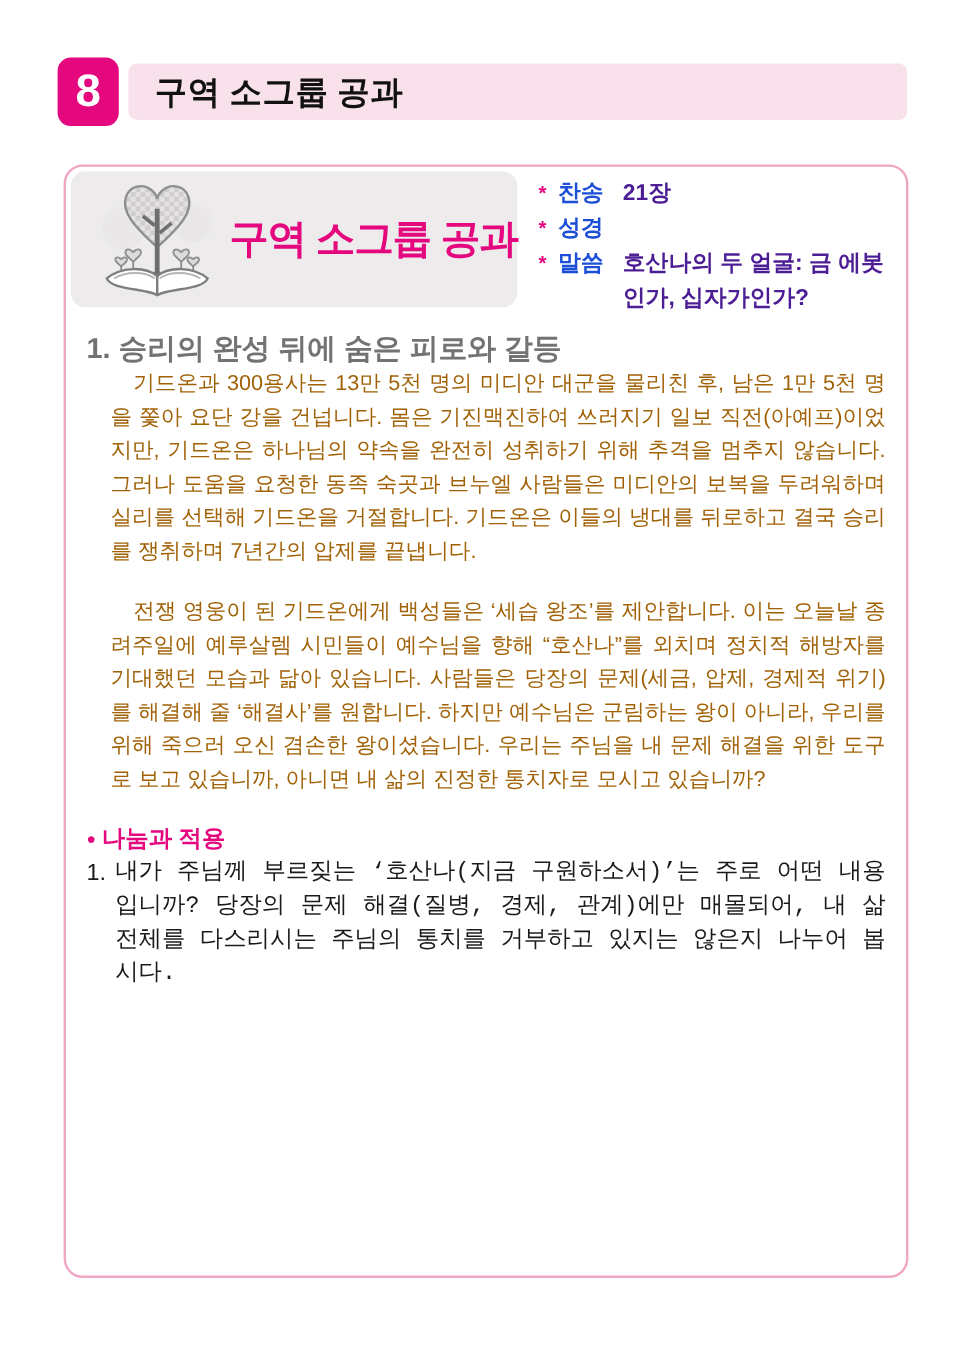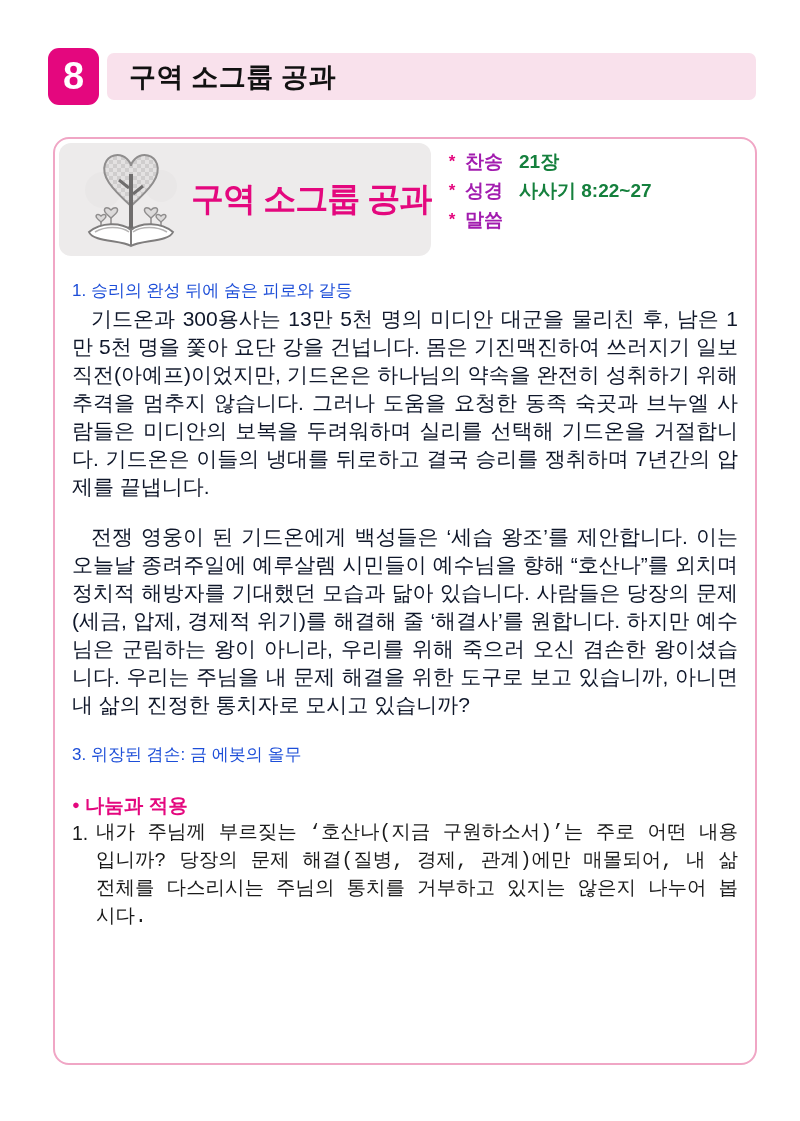--- a/index.html
+++ b/index.html
@@ -79,40 +79,41 @@
     padding: 8px 0 0 14px;
   }
   .info-row {
     display: grid;
     grid-template-columns: 14px 48px 1fr;
     column-gap: 6px;
     font-size: 19px; font-weight: bold;
     line-height: 29px;
   }
   .asterisk { color: #E4077E; text-align: center; font-size: 17px; }
-  .info-label { color: #a21caf; white-space: nowrap; }
-  .info-value { color: #15803d; }
+  .info-label { color: #1d4ed8; white-space: nowrap; }
+  .info-value { color: #4c1d95; }
 
   
   .box-content {
     padding: 0 17px 0 17px;
   }
   .section { margin-top: 20px; }
   .section + .section { margin-top: 22px; }
   .section-title {
-    font-size: 17px; font-weight: normal;
-    line-height: 28px;
-    color: #1d4ed8;
+    font-size: 24px; font-weight: bold;
+    line-height: 28px;
+    color: #737373;
   }
   .section-body {
-    font-size: 21px;
+    font-size: 18px;
     line-height: 28px;
     text-align: justify;
     text-indent: 19px;
-    color: #0f172a;
+    color: #a16207;
+    margin-left: 20px;
   }
 
   
   .app-section { margin-top: 22px; }
   .app-header {
     display: flex; align-items: center;
     color: #E4077E;
     font-size: 19.5px; font-weight: bold;
     line-height: 28px;
   }
@@ -179,42 +180,41 @@
 
     <div class="info-panel">
       <div class="info-row">
         <span class="asterisk">*</span>
         <span class="info-label">찬송</span>
         <span class="info-value">21장</span>
       </div>
       <div class="info-row">
         <span class="asterisk">*</span>
         <span class="info-label">성경</span>
-        <span class="info-value">사사기 8:22~27</span>
       </div>
       <div class="info-row">
         <span class="asterisk">*</span>
         <span class="info-label">말씀</span>
+        <span class="info-value">호산나의 두 얼굴: 금 에봇인가, 십자가인가?</span>
       </div>
     </div>
   </div>
 
   <div class="box-content">
 
     <div class="section">
       <div class="section-title">1. 승리의 완성 뒤에 숨은 피로와 갈등</div>
       <div class="section-body">기드온과 300용사는 13만 5천 명의 미디안 대군을 물리친 후, 남은 1만 5천 명을 쫓아 요단 강을 건넙니다. 몸은 기진맥진하여 쓰러지기 일보 직전(아예프)이었지만, 기드온은 하나님의 약속을 완전히 성취하기 위해 추격을 멈추지 않습니다. 그러나 도움을 요청한 동족 숙곳과 브누엘 사람들은 미디안의 보복을 두려워하며 실리를 선택해 기드온을 거절합니다. 기드온은 이들의 냉대를 뒤로하고 결국 승리를 쟁취하며 7년간의 압제를 끝냅니다.</div>
     </div>
 
     <div class="section">
       <div class="section-body">전쟁 영웅이 된 기드온에게 백성들은 ‘세습 왕조’를 제안합니다. 이는 오늘날 종려주일에 예루살렘 시민들이 예수님을 향해 “호산나”를 외치며 정치적 해방자를 기대했던 모습과 닮아 있습니다. 사람들은 당장의 문제(세금, 압제, 경제적 위기)를 해결해 줄 ‘해결사’를 원합니다. 하지만 예수님은 군림하는 왕이 아니라, 우리를 위해 죽으러 오신 겸손한 왕이셨습니다. 우리는 주님을 내 문제 해결을 위한 도구로 보고 있습니까, 아니면 내 삶의 진정한 통치자로 모시고 있습니까?</div>
     </div>
 
     <div class="section">
-      <div class="section-title">3. 위장된 겸손: 금 에봇의 올무</div>
     </div>
 
     <div class="app-section">
       <div class="app-header">
         <span class="bullet-dot">●</span>
         <span>나눔과 적용</span>
       </div>
       <div class="app-item">
         <span class="app-num">1.</span>
         <span class="app-text">내가 주님께 부르짖는 ‘호산나(지금 구원하소서)’는 주로 어떤 내용입니까? 당장의 문제 해결(질병, 경제, 관계)에만 매몰되어, 내 삶 전체를 다스리시는 주님의 통치를 거부하고 있지는 않은지 나누어 봅시다.</span>

